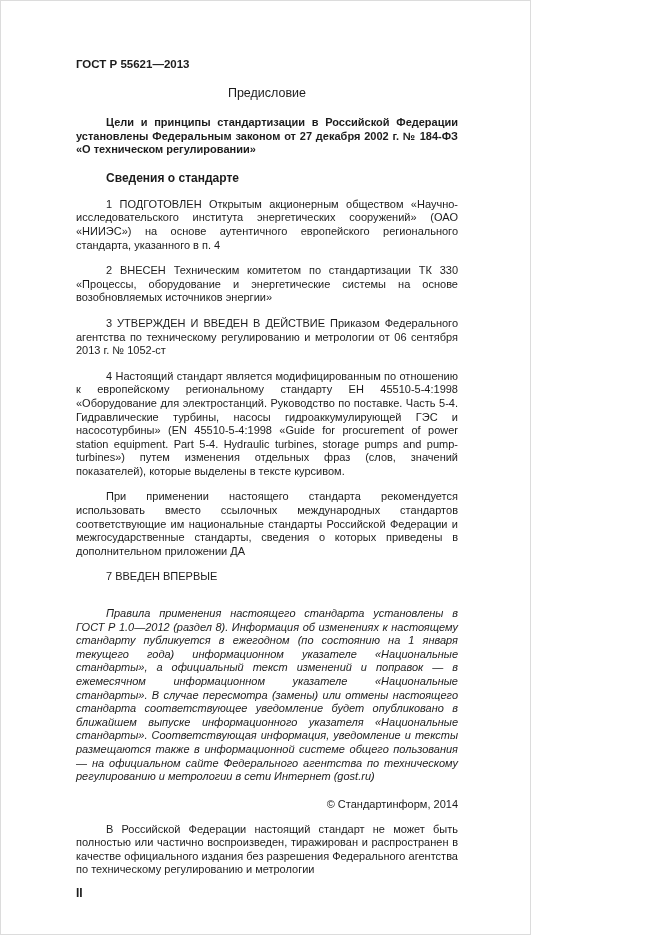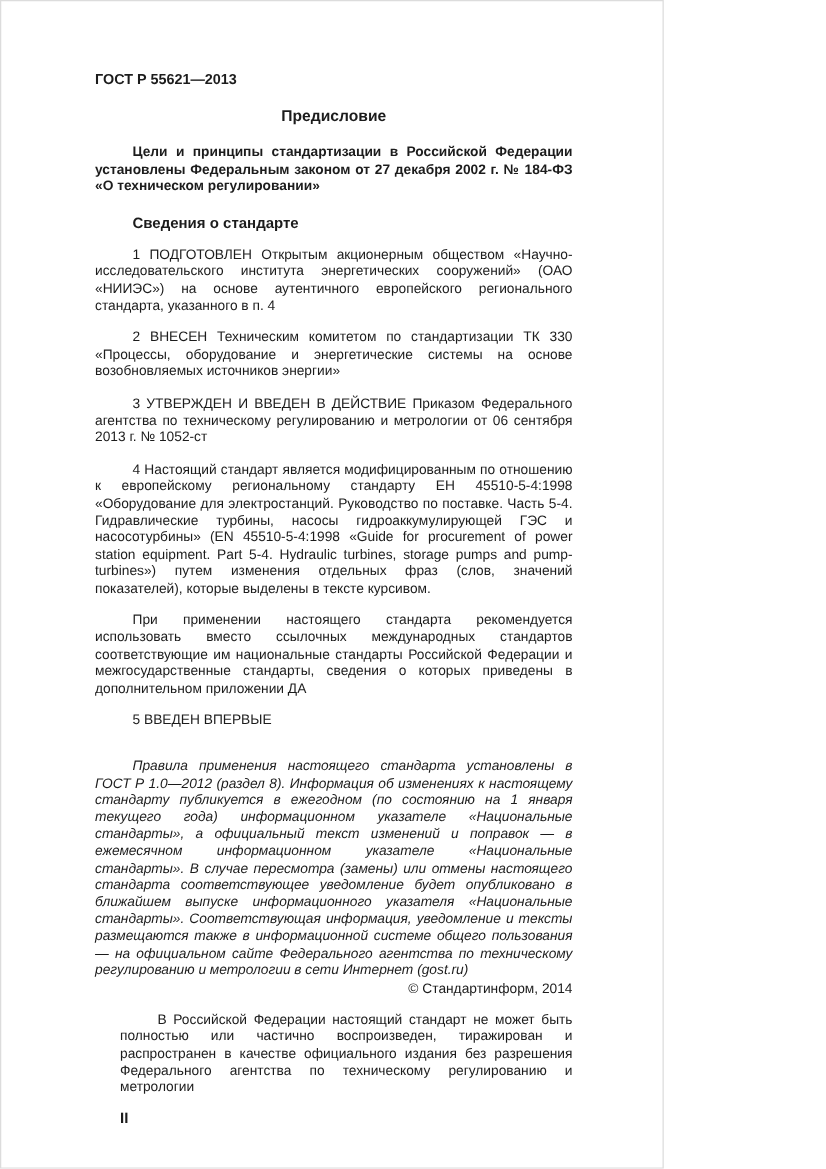--- a/index.html
+++ b/index.html
@@ -18,21 +18,21 @@
     display: flex;
     flex-direction: column;
   }
   .doc-header {
     font-weight: bold;
     font-size: 11.5px;
     line-height: 14px;
   }
   .doc-title {
     text-align: center;
-    font-weight: bold;
+    font-weight: normal;
     font-size: 12.5px;
     line-height: 15px;
     margin-top: 15px;
   }
   p.body-text {
     font-size: 11px;
     line-height: 13.6px;
     text-align: justify;
     text-indent: 30px;
     margin-top: 12px;
@@ -50,21 +50,20 @@
   }
   .first-item {
     margin-top: 14px;
   }
   p.rules-note {
     font-style: italic;
     margin-top: 23px;
   }
   .bottom-block {
     margin-top: auto;
-    margin-left: 20px;
   }
   .copyright {
     text-align: right;
     font-size: 11px;
     line-height: 14px;
   }
   .restriction {
     margin-top: 11px;
   }
   .page-number {
@@ -91,21 +90,21 @@
 
   <p class="body-text">2 ВНЕСЕН Техническим комитетом по стандартизации ТК 330 «Процессы, оборудование и энергетические системы на основе возобновляемых источников энергии»</p>
 
   <p class="body-text">3 УТВЕРЖДЕН И ВВЕДЕН В ДЕЙСТВИЕ Приказом Федерального агентства по техническому регулированию и метрологии от 06 сентября 2013 г. № 1052-ст</p>
 
   <p class="body-text">4 Настоящий стандарт является модифицированным по отношению к европейскому региональному стандарту ЕН 45510-5-4:1998 «Оборудование для электростанций. Руководство по поставке. Часть 5-4. Гидравлические турбины, насосы гидроаккумулирующей ГЭС и насосотурбины» (EN 45510-5-4:1998 «Guide for procurement of power station equipment. Part 5-4. Hydraulic turbines, storage pumps and pump-turbines») путем изменения отдельных фраз (слов, значений показателей), которые выделены в тексте курсивом.</p>
 
 
   <p class="body-text">При применении настоящего стандарта рекомендуется использовать вместо ссылочных международных стандартов соответствующие им национальные стандарты Российской Федерации и межгосударственные стандарты, сведения о которых приведены в дополнительном приложении ДА</p>
 
-  <p class="body-text">5 ВВЕДЕН ВПЕРВЫЕ</p>
+  <p class="body-text">7 ВВЕДЕН ВПЕРВЫЕ</p>
 
   <p class="body-text rules-note">Правила применения настоящего стандарта установлены в ГОСТ Р 1.0—2012 (раздел 8). Информация об изменениях к настоящему стандарту публикуется в ежегодном (по состоянию на 1 января текущего года) информационном указателе «Национальные стандарты», а официальный текст изменений и поправок — в ежемесячном информационном указателе «Национальные стандарты». В случае пересмотра (замены) или отмены настоящего стандарта соответствующее уведомление будет опубликовано в ближайшем выпуске информационного указателя «Национальные стандарты». Соответствующая информация, уведомление и тексты размещаются также в информационной системе общего пользования — на официальном сайте Федерального агентства по техническому регулированию и метрологии в сети Интернет (gost.ru)</p>
 
   <div class="bottom-block">
     <div class="copyright">© Стандартинформ, 2014</div>
 
     <p class="body-text restriction">В Российской Федерации настоящий стандарт не может быть полностью или частично воспроизведен, тиражирован и распространен в качестве официального издания без разрешения Федерального агентства по техническому регулированию и метрологии</p>
 
     <div class="page-number">II</div>
   </div>

